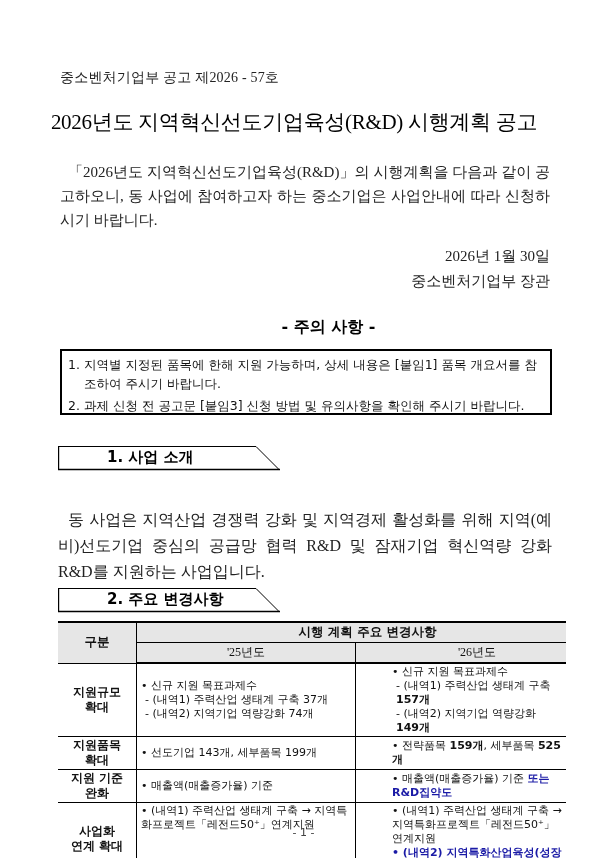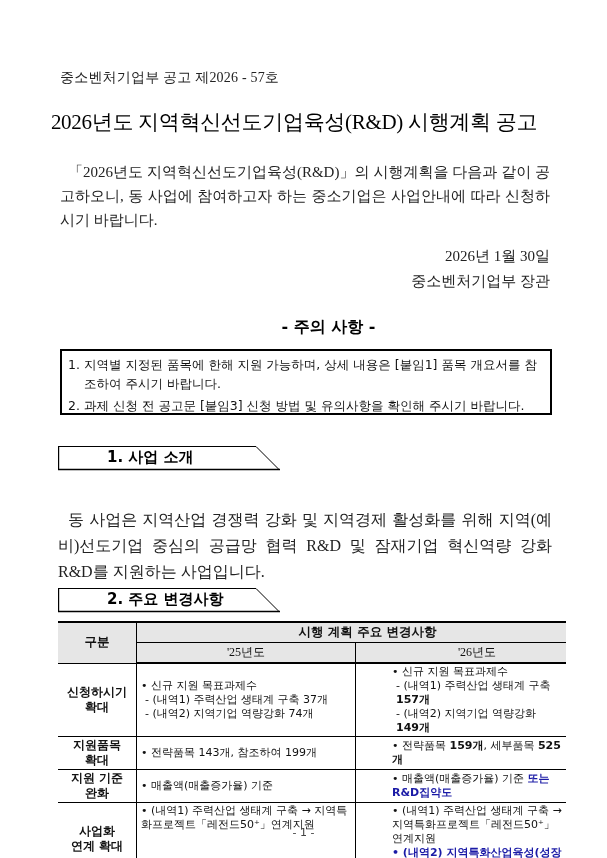--- a/index.html
+++ b/index.html
@@ -100,40 +100,40 @@
       <th colspan="2">시행 계획 주요 변경사항</th>
     </tr>
     <tr class="sub">
       <th style="width:210px;" class="serif">'25년도</th>
       <th class="serif">'26년도</th>
     </tr>
   </thead>
   <tbody>
     <tr>
       <td class="cat">
-        <span class="bl">신청하시기</span>
+        <span class="bl">지원규모</span>
         <span class="bl">확대</span>
       </td>
       <td class="c">
         <span class="bl">• 신규 지원 목표과제수</span>
         <span class="sub-item">- (내역1) 주력산업 생태계 구축 37개</span>
         <span class="sub-item">- (내역2) 지역기업 역량강화 74개</span>
       </td>
       <td class="c">
         <span class="bl">• 신규 지원 목표과제수</span>
         <span class="sub-item"><span>- (내역1) 주력산업 생태계 구축 </span><span class="bold">157개</span></span>
         <span class="sub-item"><span>- (내역2) 지역기업 역량강화 </span><span class="bold">149개</span></span>
       </td>
     </tr>
     <tr>
       <td class="cat">
         <span class="bl">지원품목</span>
         <span class="bl">확대</span>
       </td>
-      <td class="c">• 전략품목 143개, 참조하여 199개</td>
+      <td class="c">• 선도기업 143개, 세부품목 199개</td>
       <td class="c"><span>• 전략품목 </span><span class="bold">159개</span><span>, 세부품목 </span><span class="bold">525개</span></td>
     </tr>
     <tr>
       <td class="cat">
         <span class="bl">지원 기준</span>
         <span class="bl">완화</span>
       </td>
       <td class="c">• 매출액(매출증가율) 기준</td>
       <td class="c"><span>• 매출액(매출증가율) 기준 </span><span class="hl">또는</span><span class="hl bl">R&amp;D집약도</span></td>
     </tr>

